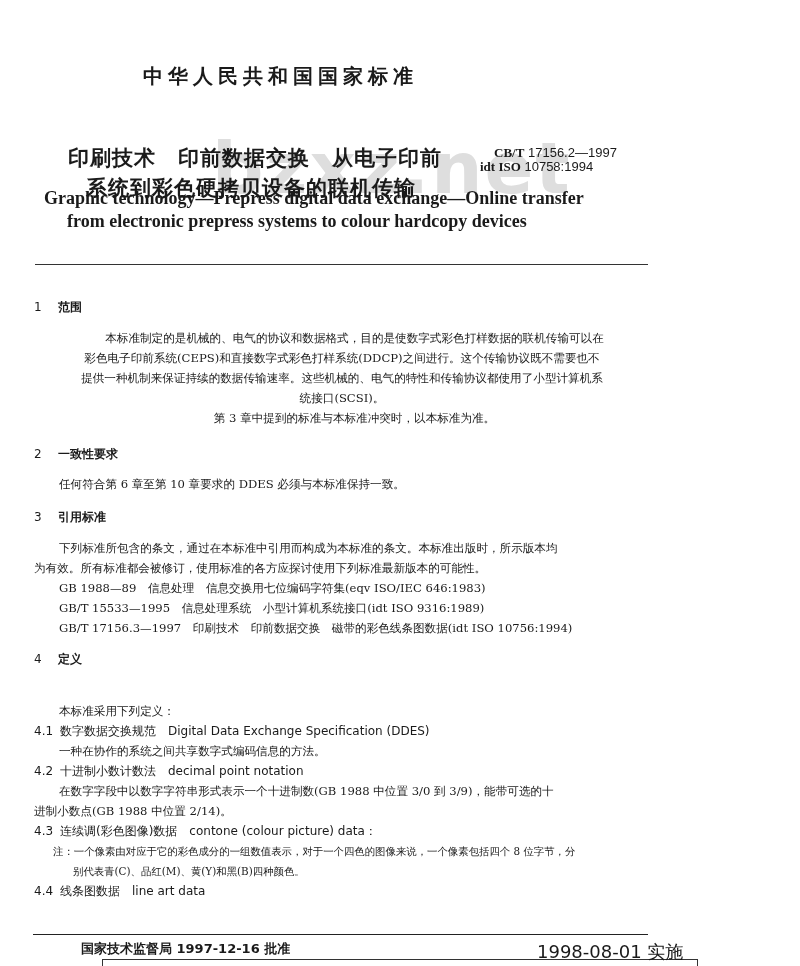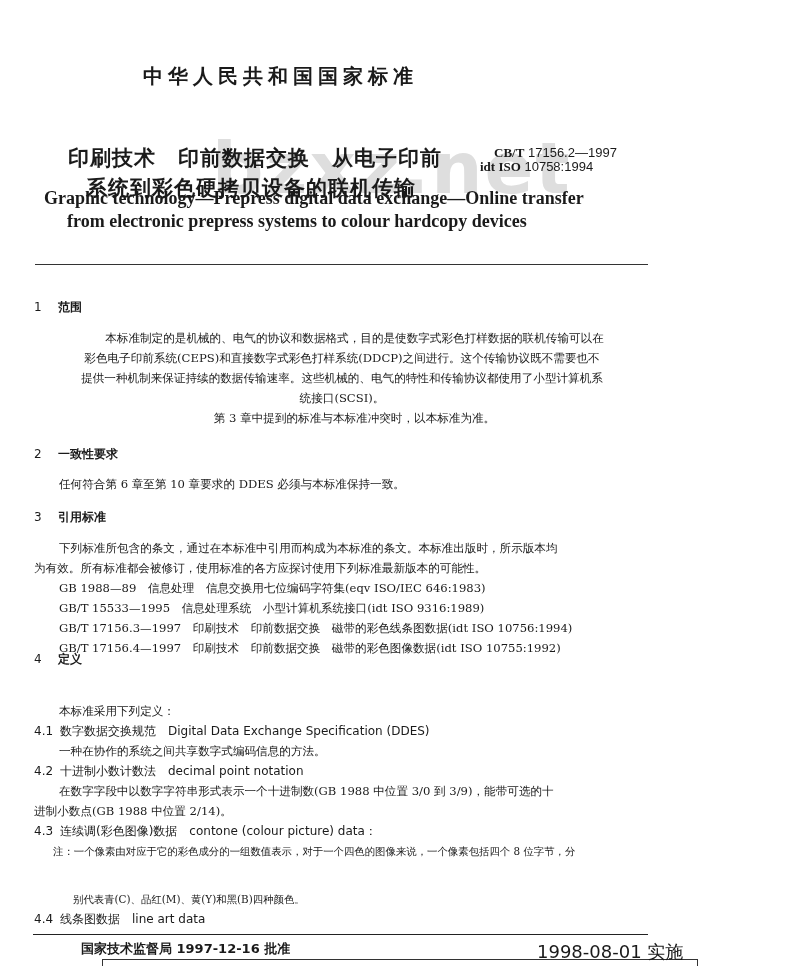--- a/index.html
+++ b/index.html
@@ -109,35 +109,34 @@
 
 <div class="abs z h" style="left:34px; top:509px;">
   <span class="num">3</span><span>引用标准</span>
 </div>
 <div class="para z p" style="top:538px;">
   <span class="line indent">下列标准所包含的条文，通过在本标准中引用而构成为本标准的条文。本标准出版时，所示版本均</span>
   <span class="line">为有效。所有标准都会被修订，使用标准的各方应探讨使用下列标准最新版本的可能性。</span>
   <span class="line indent">GB 1988—89　信息处理　信息交换用七位编码字符集(eqv ISO/IEC 646:1983)</span>
   <span class="line indent">GB/T 15533—1995　信息处理系统　小型计算机系统接口(idt ISO 9316:1989)</span>
   <span class="line indent">GB/T 17156.3—1997　印刷技术　印前数据交换　磁带的彩色线条图数据(idt ISO 10756:1994)</span>
-  <span class="line indent">GB/T 17156.4—1997　印刷技术　印前数据交换　磁带的彩色图像数据(idt ISO 10755:1992)</span>
 </div>
 
 <div class="abs z h" style="left:34px; top:651px;">
   <span class="num">4</span><span>定义</span>
 </div>
 <div class="para z p" style="top:701px;">
   <span class="line indent">本标准采用下列定义：</span>
   <span class="line sub"><span class="num">4.1</span><span>数字数据交换规范　Digital Data Exchange Specification (DDES)</span></span>
   <span class="line indent">一种在协作的系统之间共享数字式编码信息的方法。</span>
   <span class="line sub"><span class="num">4.2</span><span>十进制小数计数法　decimal point notation</span></span>
   <span class="line indent">在数字字段中以数字字符串形式表示一个十进制数(GB 1988 中位置 3/0 到 3/9)，能带可选的十</span>
   <span class="line">进制小数点(GB 1988 中位置 2/14)。</span>
   <span class="line sub"><span class="num">4.3</span><span>连续调(彩色图像)数据　contone (colour picture) data：</span></span>
   <span class="line note" style="padding-left:19px;">注：一个像素由对应于它的彩色成分的一组数值表示，对于一个四色的图像来说，一个像素包括四个 8 位字节，分</span>
-  <span class="line note" style="padding-left:39px;margin-top:28px;">别代表青(C)、品红(M)、黄(Y)和黑(B)四种颜色。</span>
+  <span class="line note" style="padding-left:39px;">别代表青(C)、品红(M)、黄(Y)和黑(B)四种颜色。</span>
   <span class="line sub"><span class="num">4.4</span><span>线条图数据　line art data</span></span>
 </div>
 
 <div class="rule-bottom"></div>
 <div class="abs z footer-left">国家技术监督局 1997-12-16 批准</div>
 <div class="abs z footer-right">1998-08-01 实施</div>
 <div class="bottom-box"></div>
 
 </body></html>

